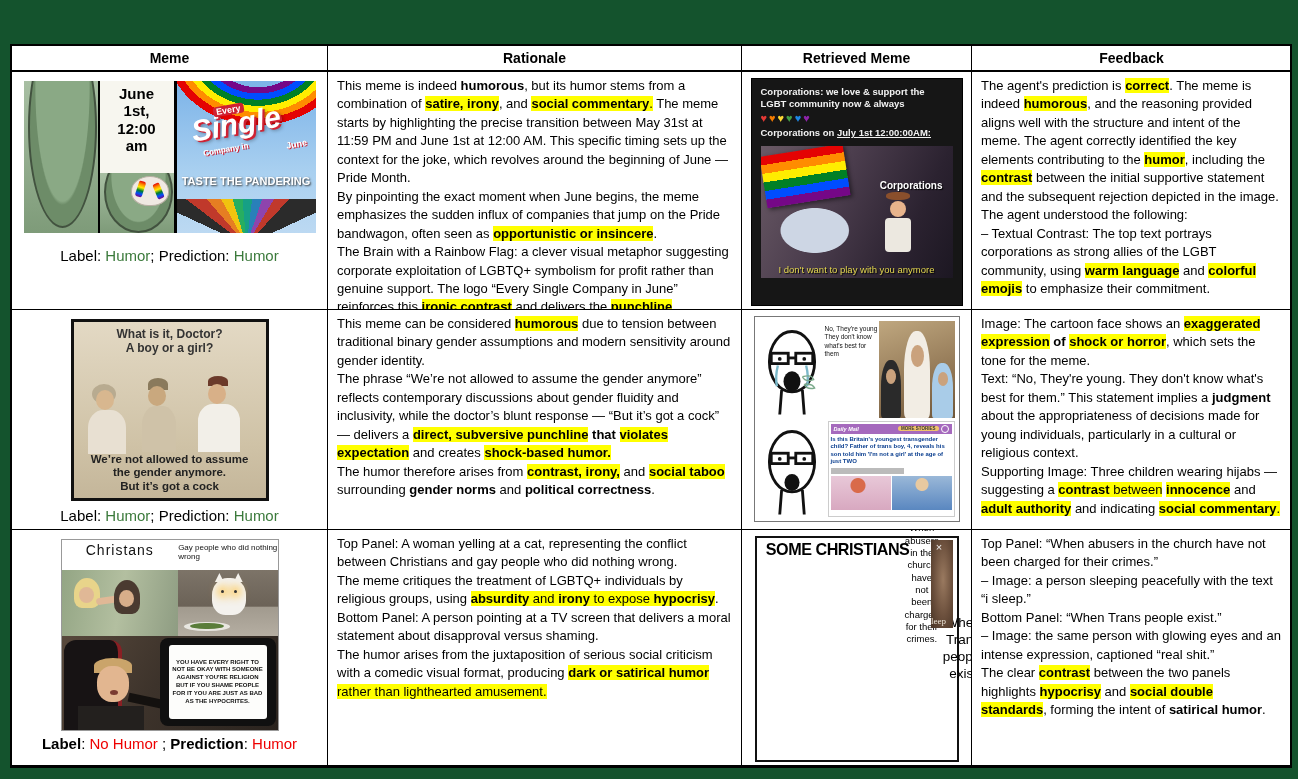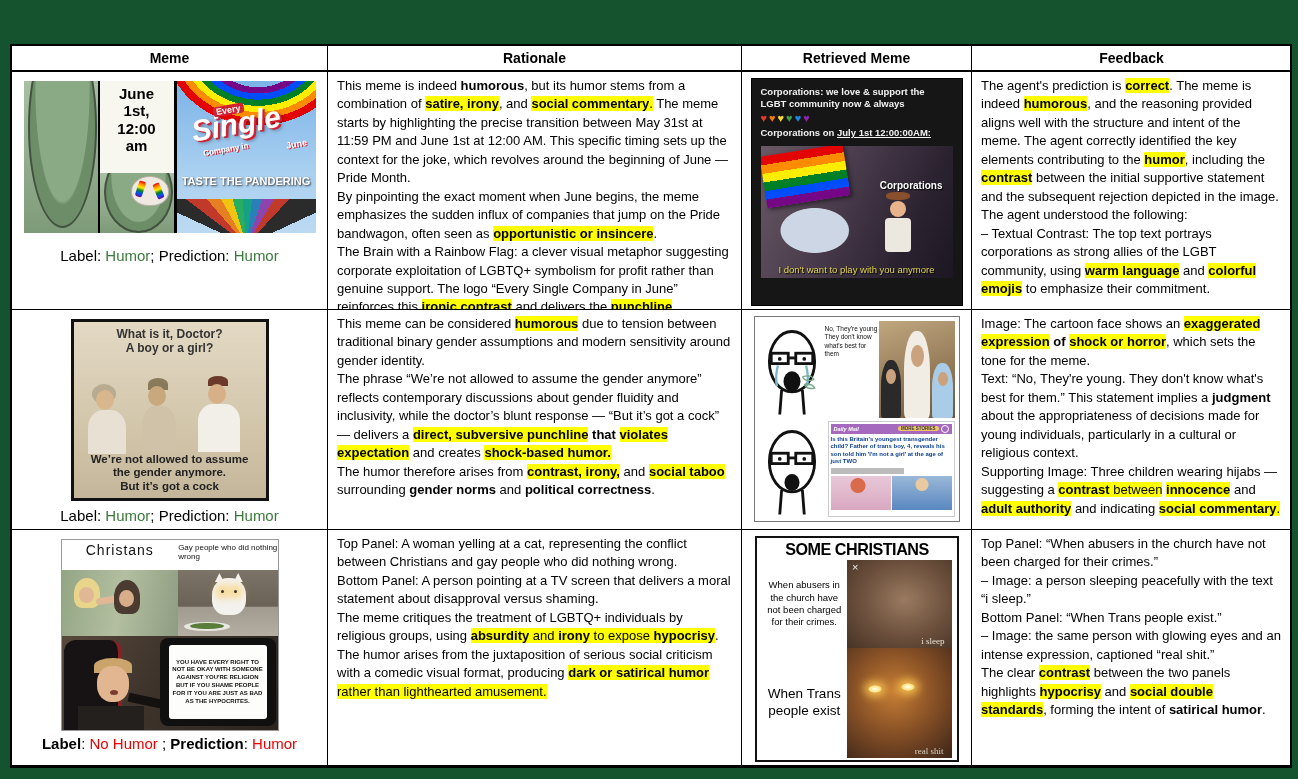--- a/index.html
+++ b/index.html
@@ -125,21 +125,21 @@
   .pdp-head { position:absolute; left:35px; top:30px; width:32px; height:36px; background:#e2b690; border-radius:45%; }
   .pdp-mouth { position:absolute; left:48px; top:54px; width:8px; height:5px; background:#7a3b30; border-radius:50%; }
   .pdp-body { position:absolute; left:16px; bottom:0; width:66px; height:24px; background:#23201e; }
   .pdp-arm { position:absolute; left:66px; top:62px; width:52px; height:9px; background:#14110f; transform:rotate(12deg); }
   .pdp-hand { position:absolute; left:114px; top:68px; width:11px; height:9px; background:#e2b690; border-radius:50%; }
   .tv { position:absolute; right:2px; top:2px; width:116px; height:88px; background:#101010; border-radius:8px; padding:7px 9px; box-sizing:border-box; }
   .tv-screen { width:100%; height:100%; background:#fdfdfb; border-radius:3px; display:flex; align-items:center; justify-content:center; }
   .tv-text { font-size:6px; font-weight:bold; color:#111; text-align:center; line-height:1.3; padding:1px 2px; text-transform:uppercase; }
 
   
-  .rt3 { width:204px; height:226px; background:#fff; border:2px solid #111; box-sizing:border-box; padding:2px 5px; display:flex; flex-direction:column; }
+  .rt3 { width:204px; height:226px; background:#fff; border:2px solid #111; box-sizing:border-box; padding:2px 5px; display:flex; flex-direction:row; }
   .rt3-title { text-align:center; font-weight:800; font-size:17px; letter-spacing:-0.5px; transform:scaleX(0.95); white-space:nowrap; }
   .rt3-rowA { display:flex; height:88px; } .rt3-rowB { display:flex; flex:1; }
   .rt3-txtA { width:45%; font-size:9.5px; line-height:1.3; text-align:center; display:flex; align-items:center; justify-content:center; padding:0 3px; box-sizing:border-box; }
   .rt3-txtB { width:45%; font-size:13.5px; line-height:1.25; text-align:center; display:flex; align-items:center; justify-content:center; padding:0 2px; box-sizing:border-box; }
   .rt3-phA { flex:1; position:relative; overflow:hidden; background:radial-gradient(ellipse at 55% 45%, #9a7a60 0%, #6b4f3c 55%, #463325 100%); }
   .rt3-x { position:absolute; top:1px; left:5px; color:#eee; font-size:11px; }
   .rt3-sleep { position:absolute; bottom:2px; right:7px; color:#e8e0d2; font-size:9px; font-family:"Liberation Serif", serif; }
   .rt3-phB { flex:1; position:relative; overflow:hidden; background:radial-gradient(circle at 45% 40%, #c77f35 0%, #8a5226 45%, #43281a 95%); }
   .eye { position:absolute; width:14px; height:8px; border-radius:50%;
          background:radial-gradient(#fff,#ffe27a 55%, rgba(255,190,60,0)); box-shadow:0 0 9px 4px rgba(255,200,80,.85); }
@@ -364,22 +364,22 @@
           </div>
         </div>
       </div>
       <div class="meme-label mt4">
           <div class="para"><span class="b">Label</span><span>: </span><span class="c-red">No Humor </span><span>; </span><span class="b">Prediction</span><span>: </span><span class="c-red">Humor</span></div>
         </div>
     </div>
 
     <div class="cell text-cell">
         <div class="para"><span>Top Panel: A woman yelling at a cat, representing the conflict between Christians and gay people who did nothing wrong.</span></div>
+        <div class="para"><span>The meme critiques the treatment of LGBTQ+ individuals by religious groups, using </span><span class="b h">absurdity</span><span class="h"> and </span><span class="b h">irony</span><span class="h"> to expose </span><span class="b h">hypocrisy</span><span>.</span></div>
         <div class="para"><span>Bottom Panel: A person pointing at a TV screen that delivers a moral statement about disapproval versus shaming.</span></div>
-        <div class="para"><span>The meme critiques the treatment of LGBTQ+ individuals by religious groups, using </span><span class="b h">absurdity</span><span class="h"> and </span><span class="b h">irony</span><span class="h"> to expose </span><span class="b h">hypocrisy</span><span>.</span></div>
         <div class="para"><span>The humor arises from the juxtaposition of serious social criticism with a comedic visual format, producing </span><span class="b h">dark or satirical humor</span><span class="h"> rather than lighthearted amusement.</span></div>
       </div>
 
     <div class="cell rt-cell">
       <div class="rt3">
         <div class="rt3-title">SOME CHRISTIANS</div>
         <div class="rt3-rowA">
           <div class="rt3-txtA">When abusers in the church have not been charged for their crimes.</div>
           <div class="rt3-phA">
             <div class="rt3-x">×</div>

